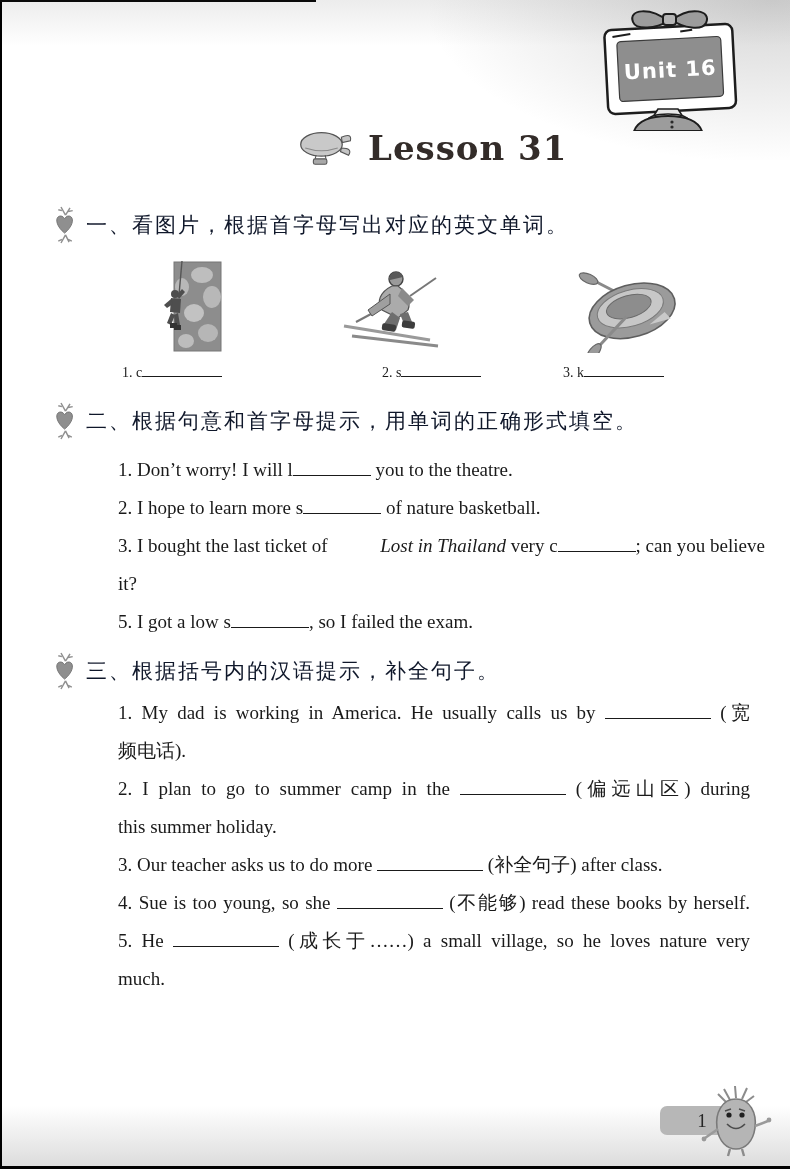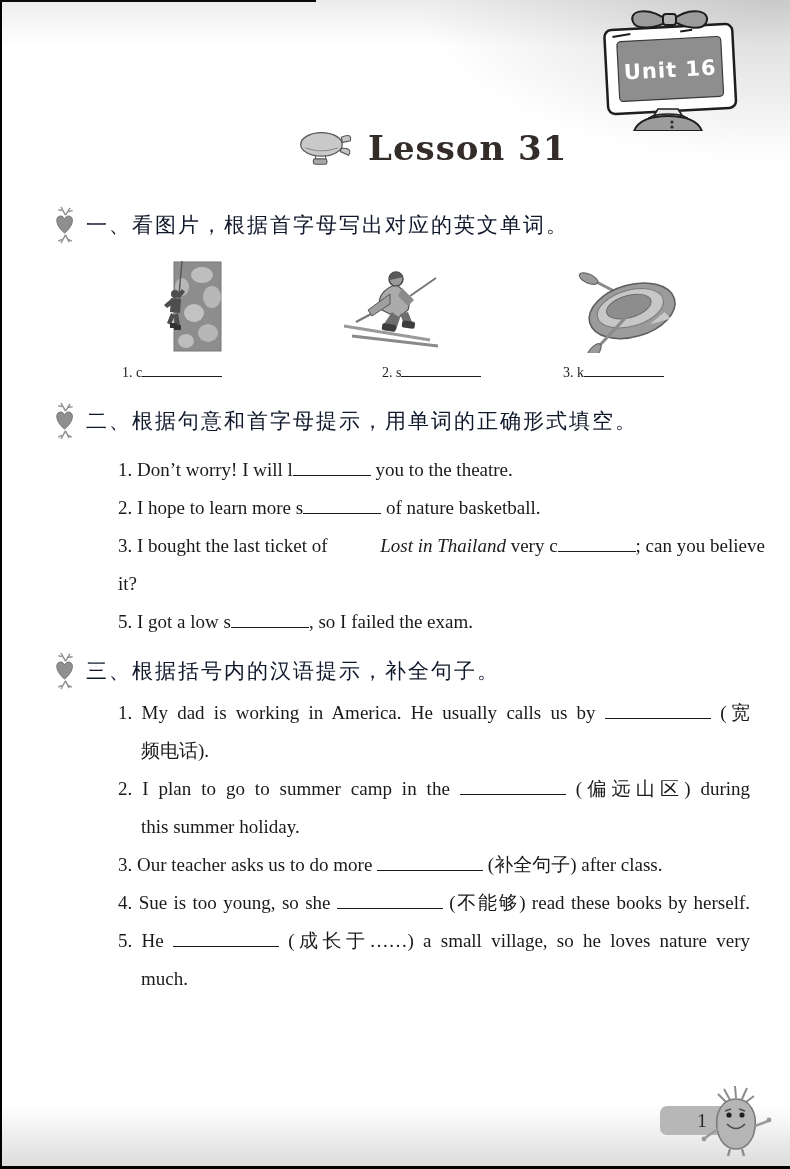--- a/index.html
+++ b/index.html
@@ -49,21 +49,21 @@
   
   .answer{top:360px;font-size:14px;line-height:26px;white-space:nowrap;}
   .a1{left:122px;} .a2{left:338px;margin-left:44px;} .a3{left:563px;}
 
   
   .lines{font-size:19px;}
   .line{line-height:38px;}
   .s2-lines{left:118px;top:451px;width:656px;}
   .s3-lines{left:118px;top:694px;width:632px;}
   .just{text-align:justify;text-align-last:justify;}
-  .cont{margin-left:23px;}
+  .cont{}
   .it{font-style:italic;margin-left:48px;}
 
   .blank{display:inline-block;border-bottom:1px solid #1a1a1a;height:14px;vertical-align:baseline;}
   .b1{width:80px;}
   .b2{width:78px;}
   .b3{width:106px;}
 
   
   .bubble{left:660px;top:1106px;width:84px;height:29px;background:#b7b7b7;border-radius:7px;
     text-align:center;line-height:29px;font-size:19px;color:#262626;}

